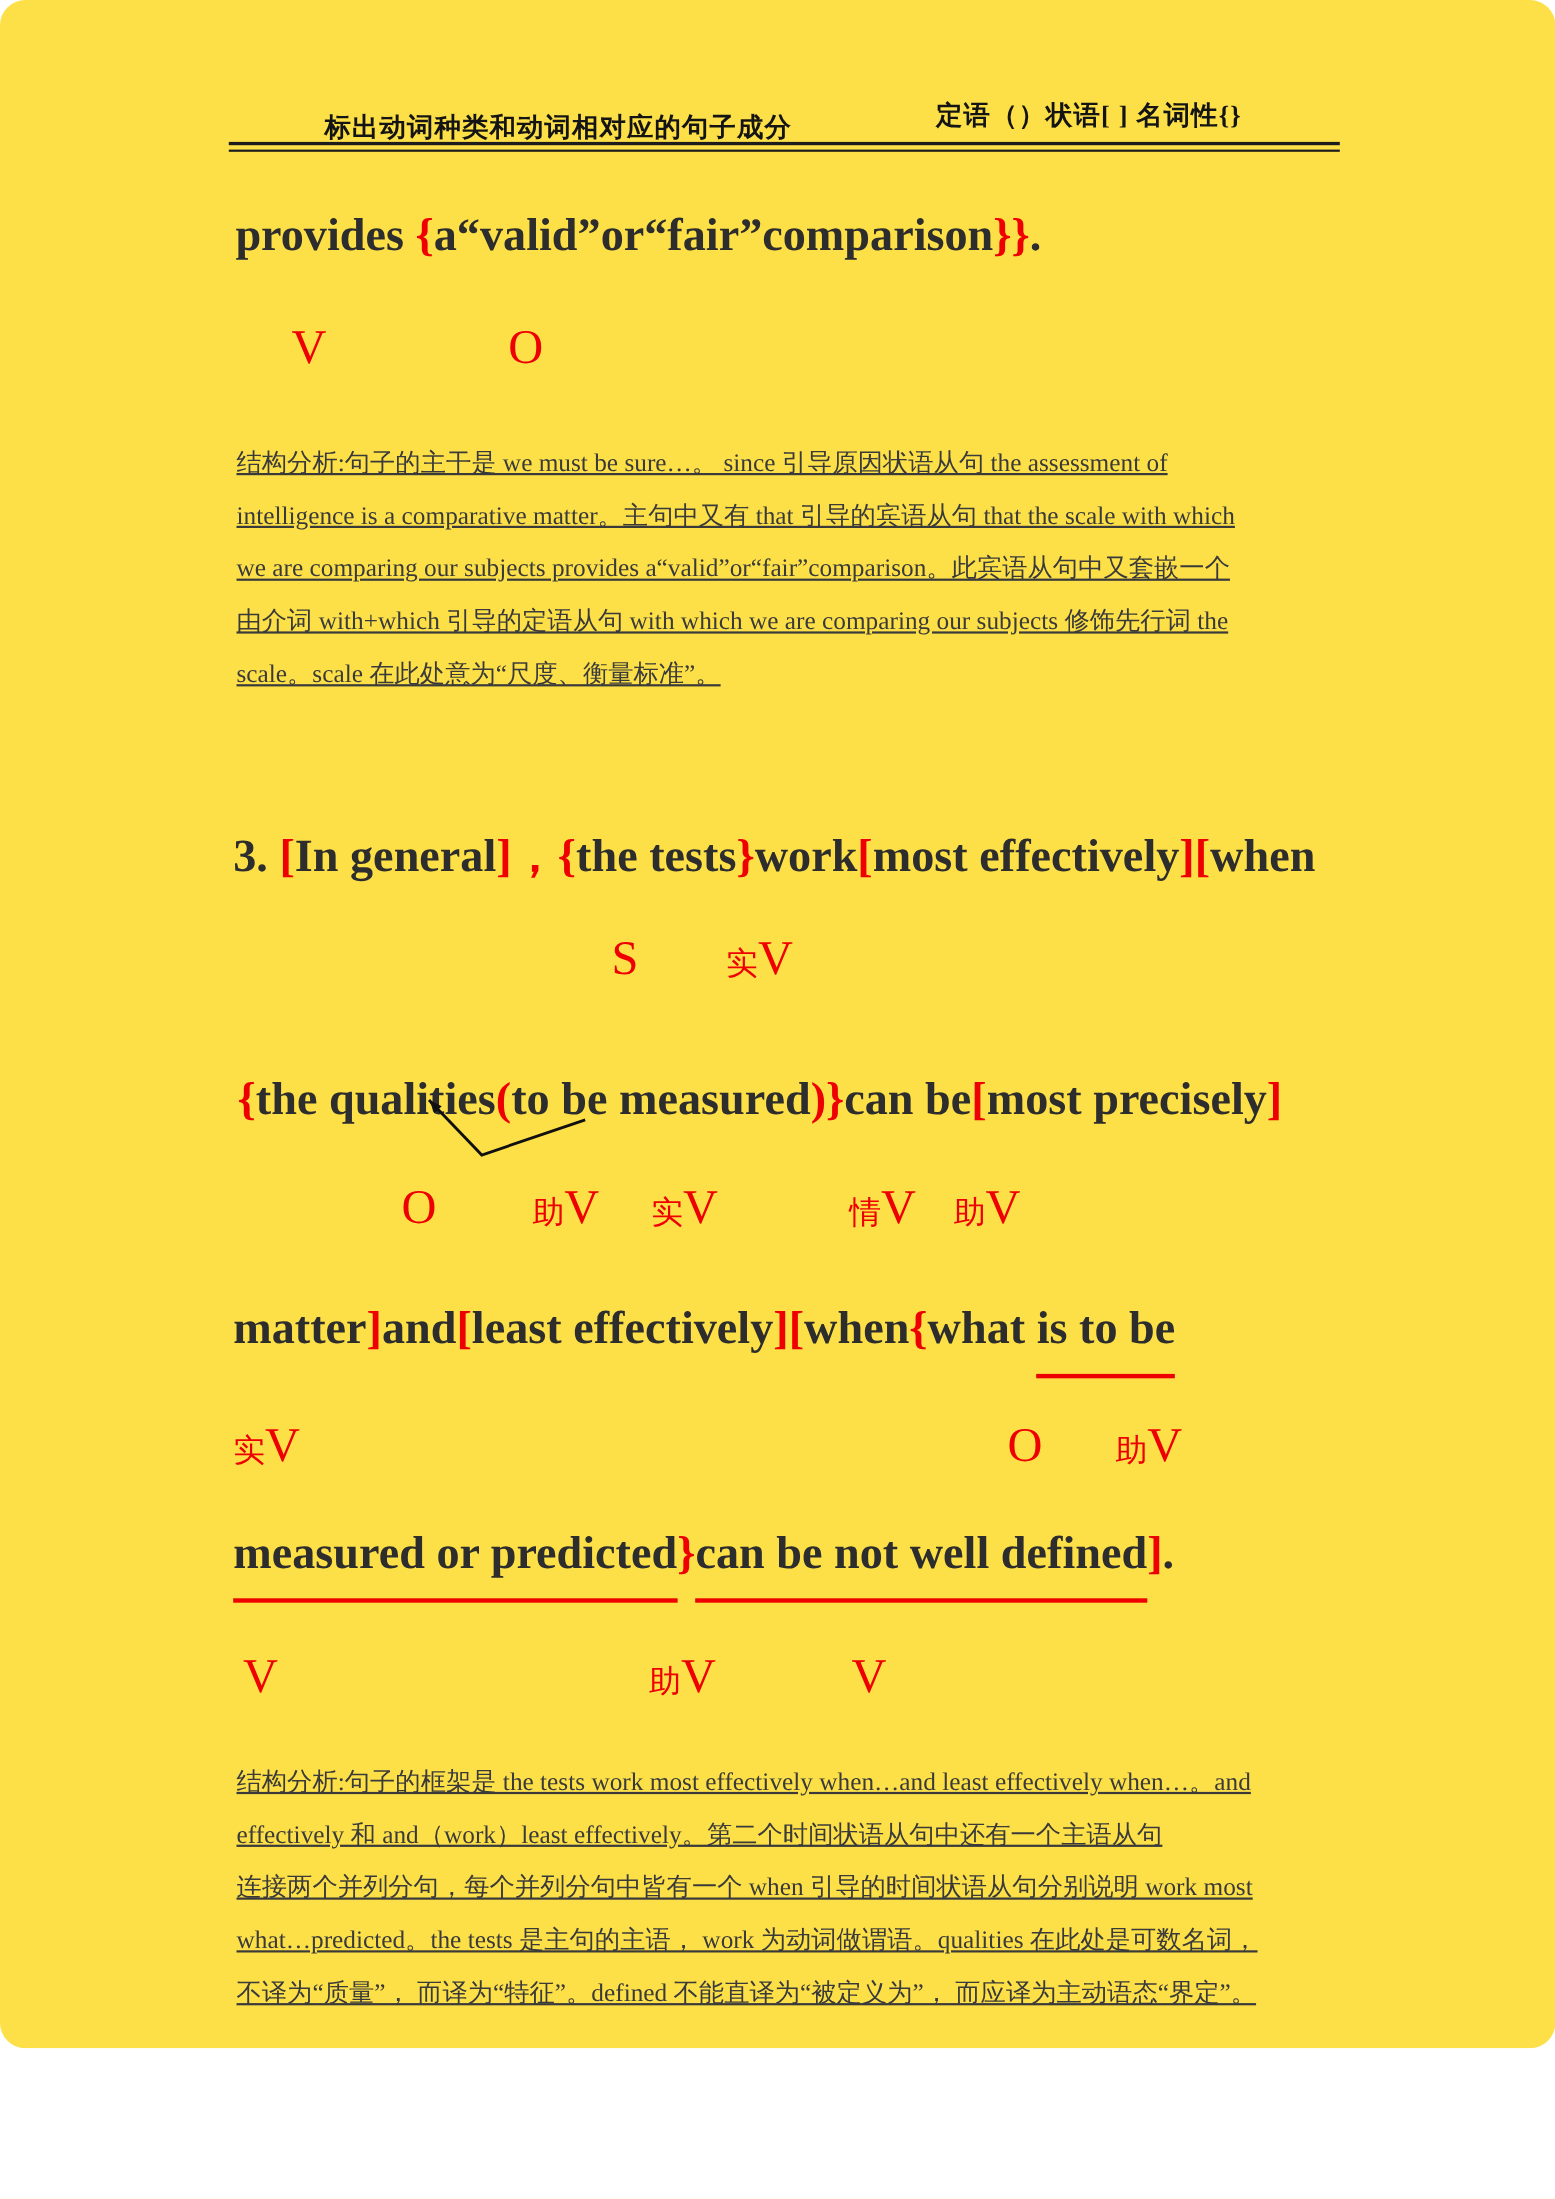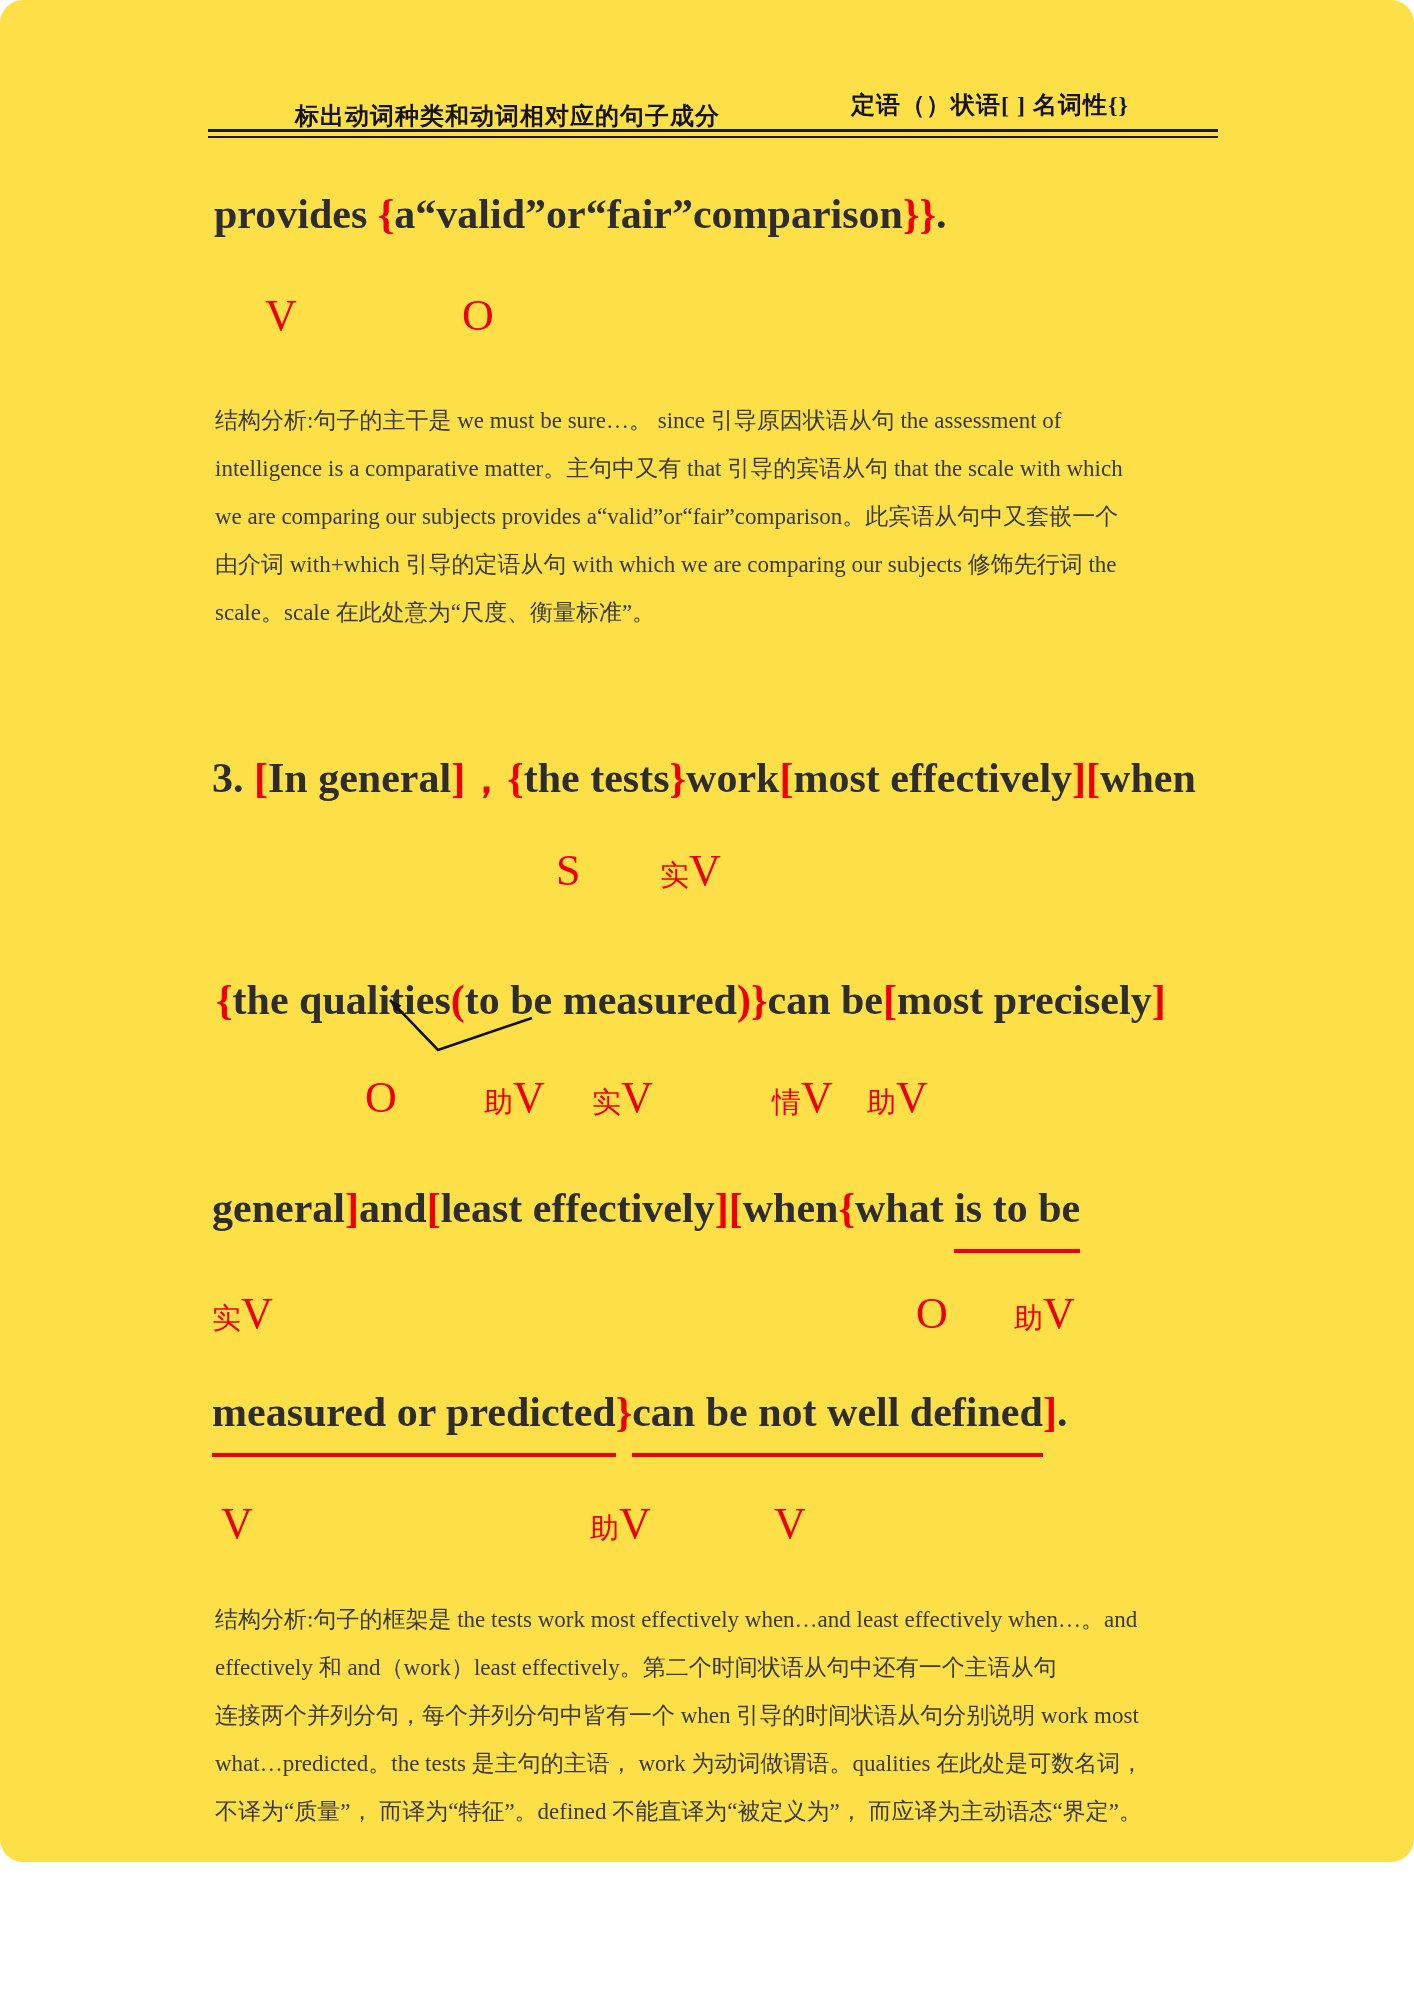--- a/index.html
+++ b/index.html
@@ -14,21 +14,21 @@
   .big{font-weight:bold;font-size:42px;color:var(--ink);white-space:nowrap;}
   .big .red{color:var(--red);}
   .big .ul{border-bottom:4px solid var(--red);padding-bottom:18px;}
   
   .labelrow{position:absolute;left:0;width:100%;height:60px;}
   .lab{position:absolute;top:0;color:var(--red);white-space:nowrap;}
   .lab .cn{font-size:29px;}
   .lab .env{font-size:44px;}
   
   .para{font-size:23px;color:var(--para);line-height:48px;width:1010px;}
-  .para > div{white-space:nowrap;}
+  .para > div{white-space:nowrap;text-decoration:underline;}
   
   .footer{left:0;width:100%;text-align:left;font-family:"Liberation Sans",sans-serif;
           font-size:20px;color:#222;}
   .arrow-svg{overflow:visible;}
 </style>
 </head>
 <body>
 
 <div class="page">
 
@@ -66,21 +66,21 @@
   </svg>
 
   <div class="labelrow" style="top:1072px;">
       <span class="lab" style="left: 365px;"><span class="env">O</span></span>
       <span class="lab" style="left: 484px;"><span class="cn">助</span><span class="env">V</span></span>
       <span class="lab" style="left: 592px;"><span class="cn">实</span><span class="env">V</span></span>
       <span class="lab" style="left: 772px;"><span class="cn">情</span><span class="env">V</span></span>
       <span class="lab" style="left: 867px;"><span class="cn">助</span><span class="env">V</span></span>
     </div>
 
-  <div class="abs big" style="left:212px;top:1184px;"><span>general</span><span class="red">]</span><span>and</span><span class="red">[</span><span>least effectively</span><span class="red">]</span><span class="red">[</span><span>when</span><span class="red">{</span><span>what </span><span class="ul">is to be</span></div>
+  <div class="abs big" style="left:212px;top:1184px;"><span>matter</span><span class="red">]</span><span>and</span><span class="red">[</span><span>least effectively</span><span class="red">]</span><span class="red">[</span><span>when</span><span class="red">{</span><span>what </span><span class="ul">is to be</span></div>
 
   <div class="labelrow" style="top:1288px;">
       <span class="lab" style="left: 212px;"><span class="cn">实</span><span class="env">V</span></span>
       <span class="lab" style="left: 916px;"><span class="env">O</span></span>
       <span class="lab" style="left: 1014px;"><span class="cn">助</span><span class="env">V</span></span>
     </div>
 
   <div class="abs big" style="left:212px;top:1388px;"><span class="ul">measured or predicted</span><span class="red">}</span><span class="ul">can be not well defined</span><span class="red">]</span><span>.</span></div>
 
   <div class="labelrow" style="top:1498px;">

